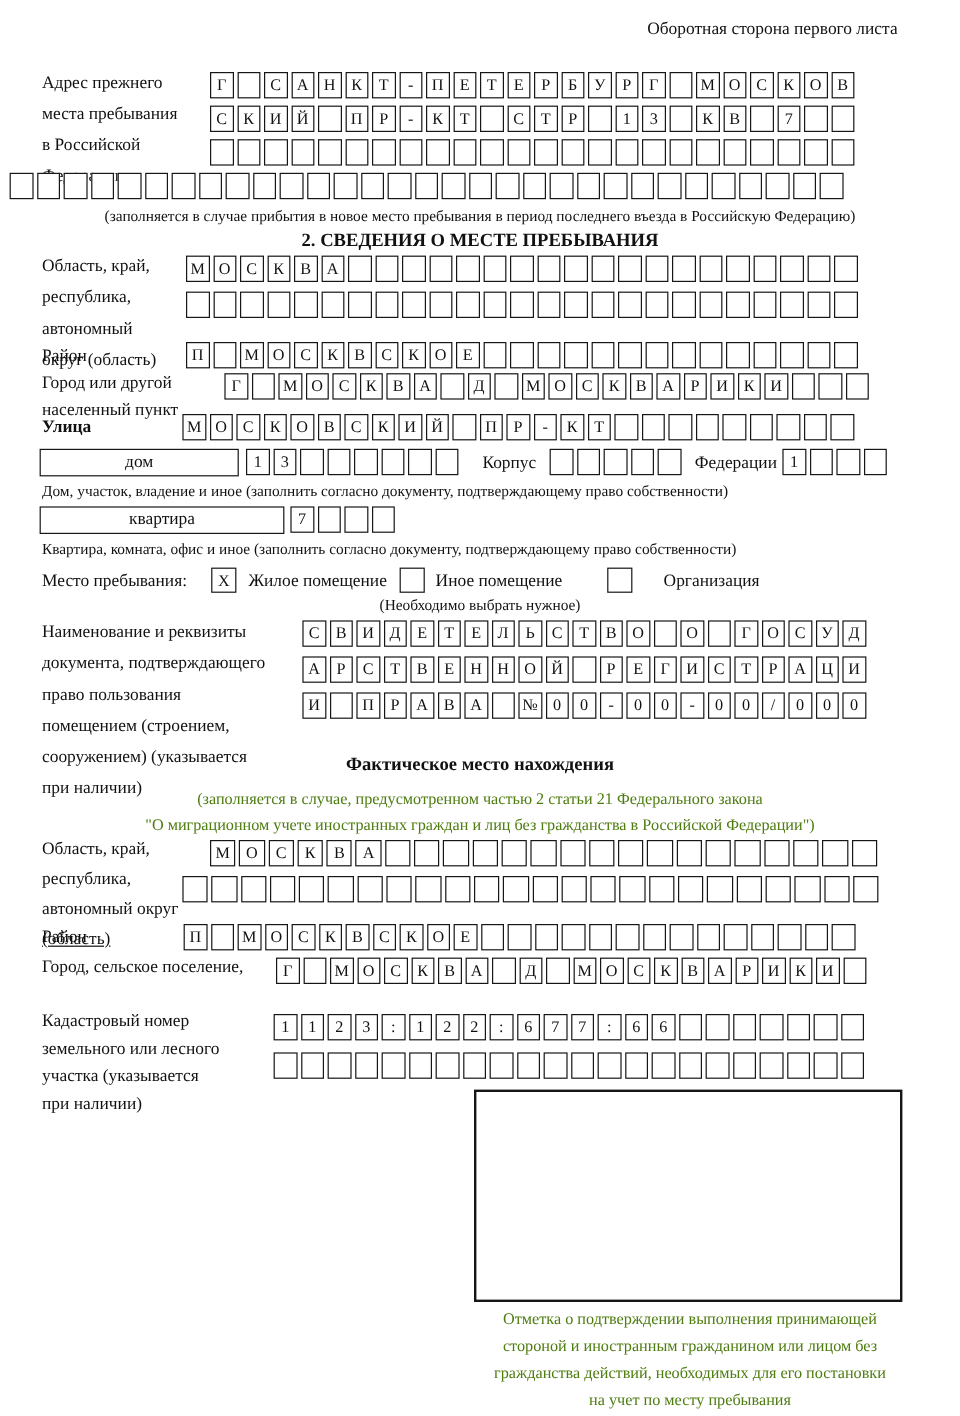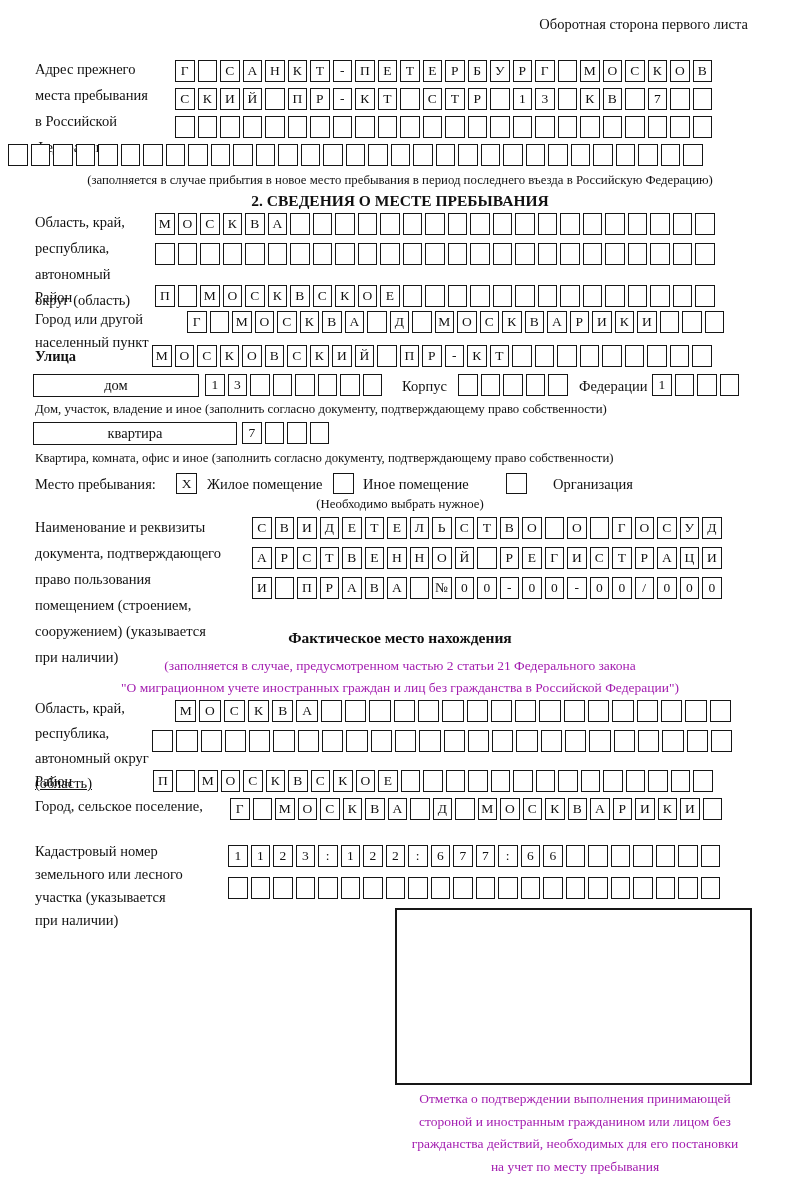--- a/index.html
+++ b/index.html
@@ -13,21 +13,21 @@
   .bold{font-weight:bold;}
   .cellrow{display:flex;gap:3px;}
   .cell{flex:none;width:17.5px;height:20px;border:1.6px solid #161616;
         font-size:13.5px;line-height:20px;text-align:center;background:#fff;}
   .wide > .cell, .cell.wide{width:19.3px;}
   .labelbox{border:1.6px solid #161616;height:21px;line-height:21px;
             text-align:center;font-size:14.5px;background:#fff;}
   .chk{display:inline-block;width:19px;height:19px;border:1.6px solid #161616;
        text-align:center;line-height:19px;font-size:13.5px;background:#fff;}
   .stamp{border:2px solid #161616;background:#fff;}
-  .notetext{font-size:13.5px;line-height:22.5px;color:#a21caf;}
+  .notetext{font-size:13.5px;line-height:22.5px;color:#4d7c0f;}
 </style>
 </head>
 <body>
 
 <div id="page">
 
   <div class="abs cap" style="top:16px;right:52px;font-size:14.5px;">Оборотная сторона первого листа</div>
 
   <div class="abs" style="left:35px;top:56px;width:140px;">
     <div class="lbl">Адрес прежнего</div>

